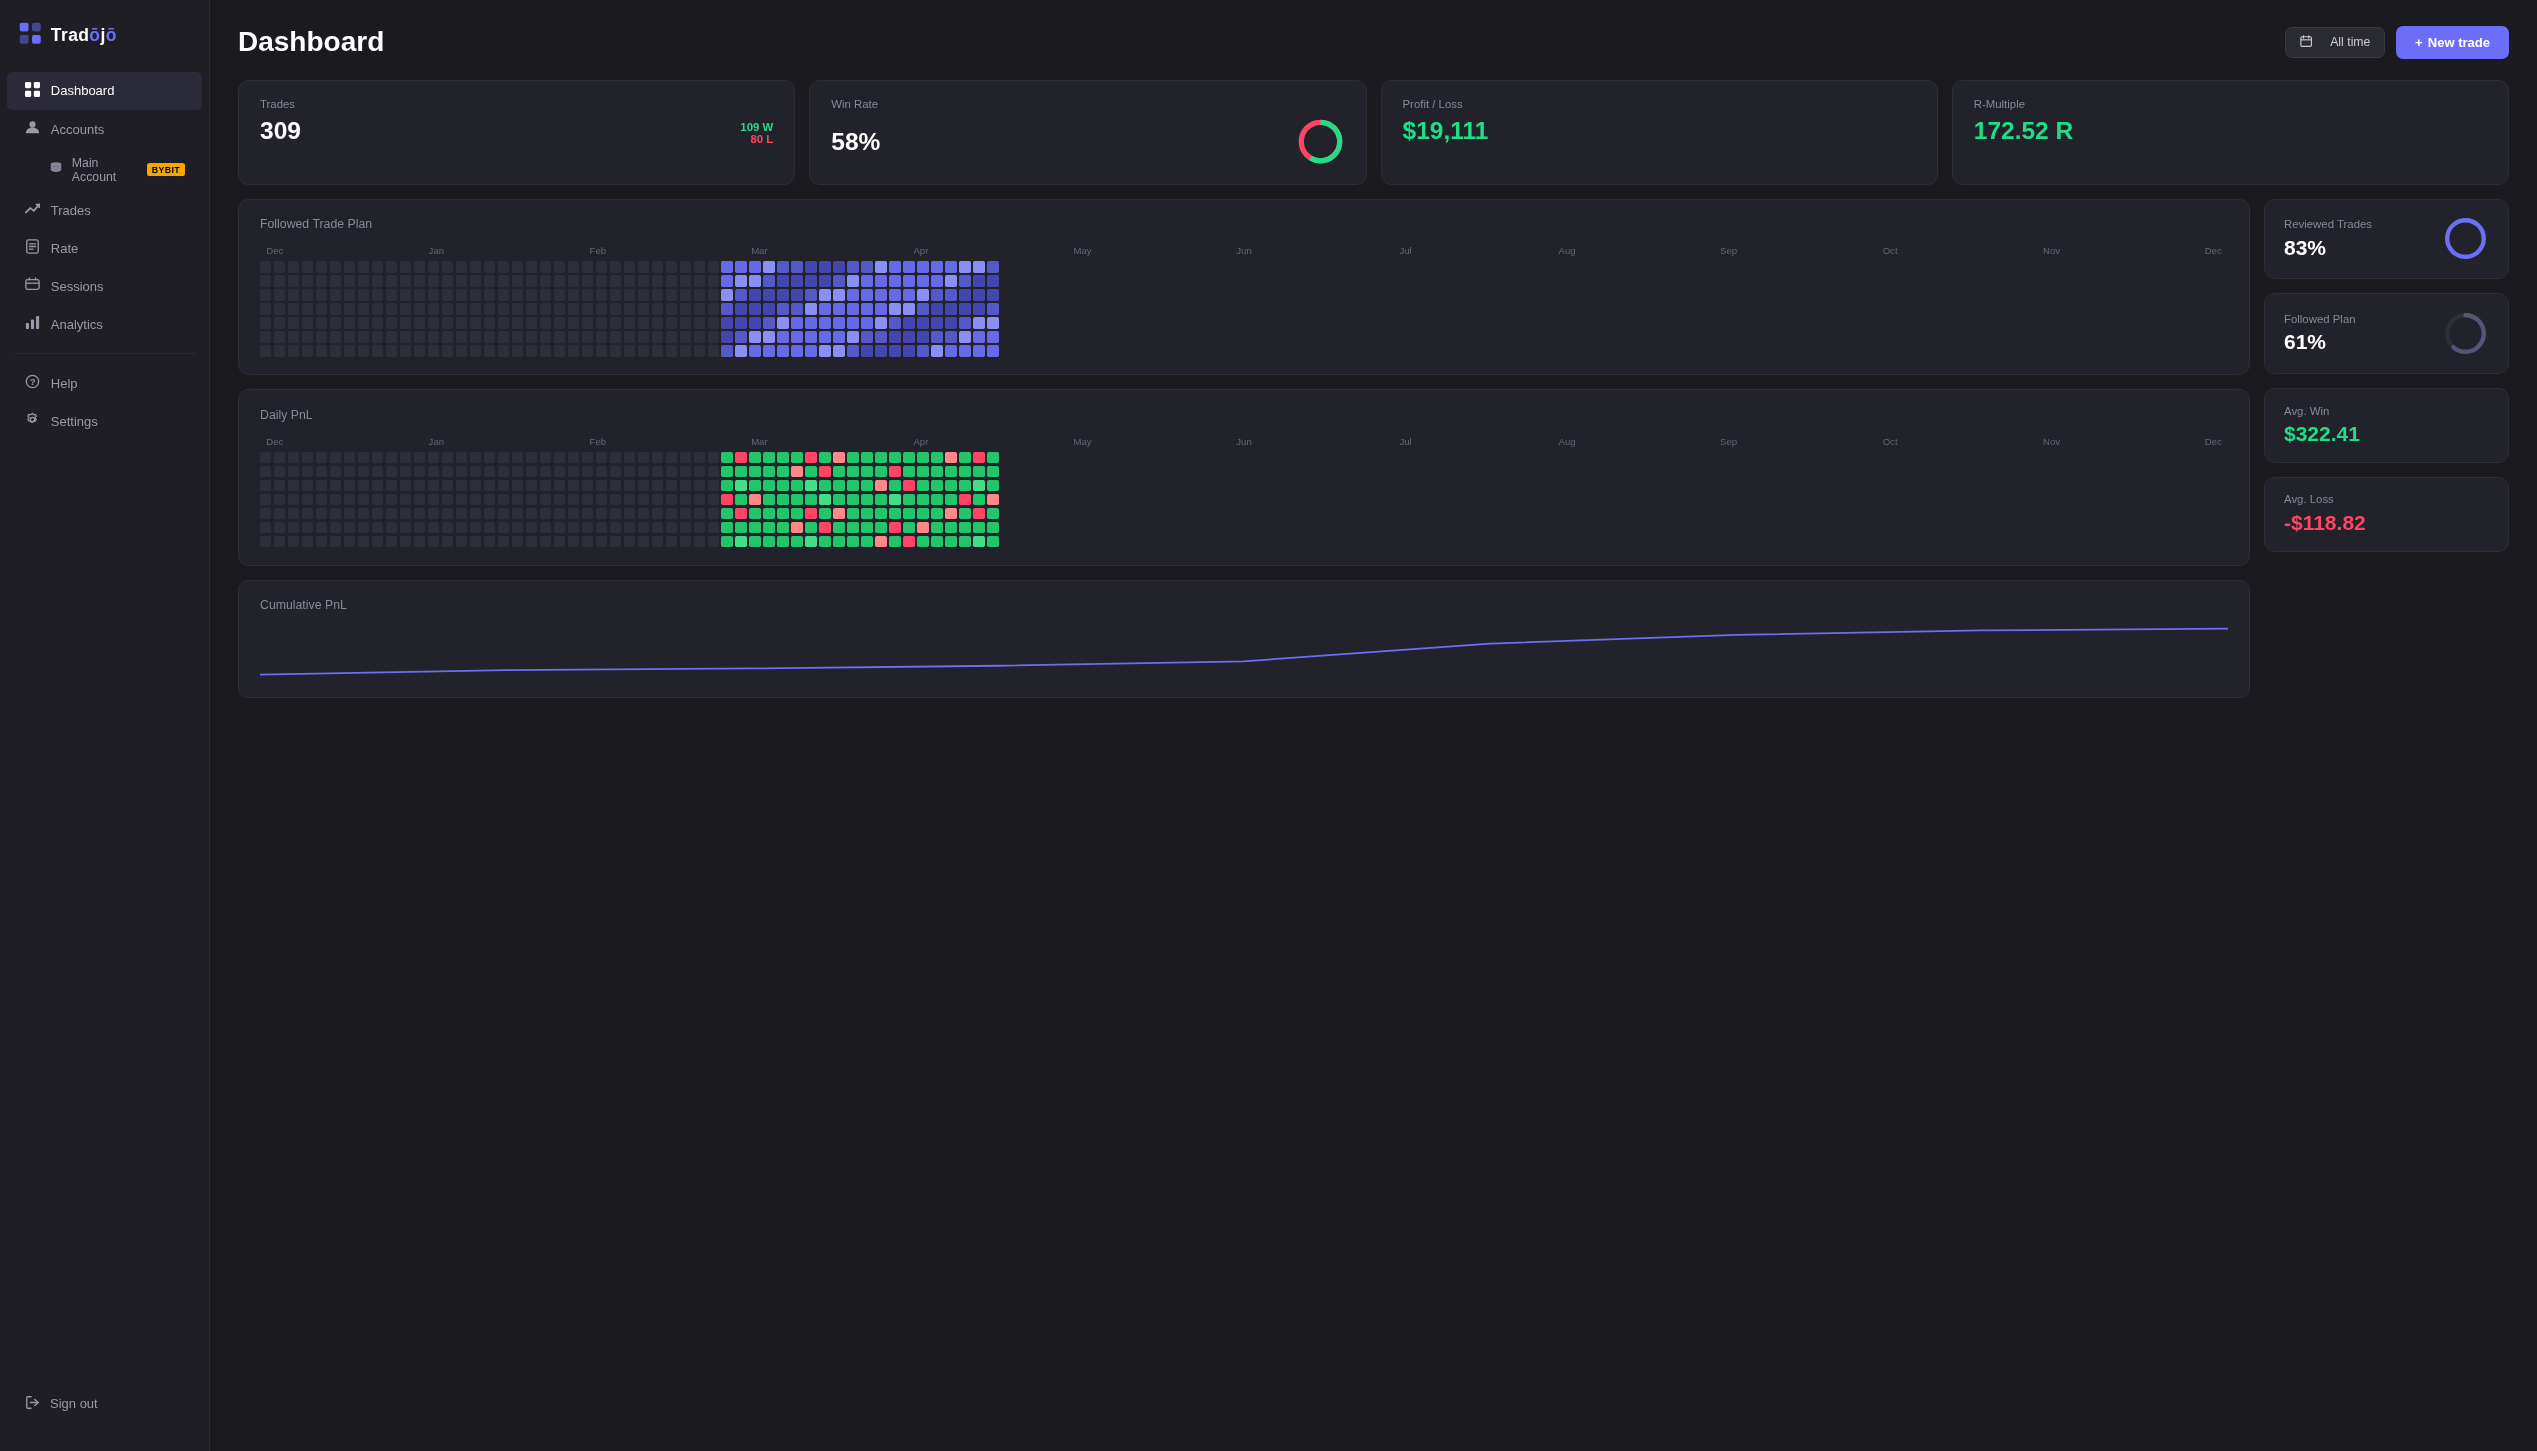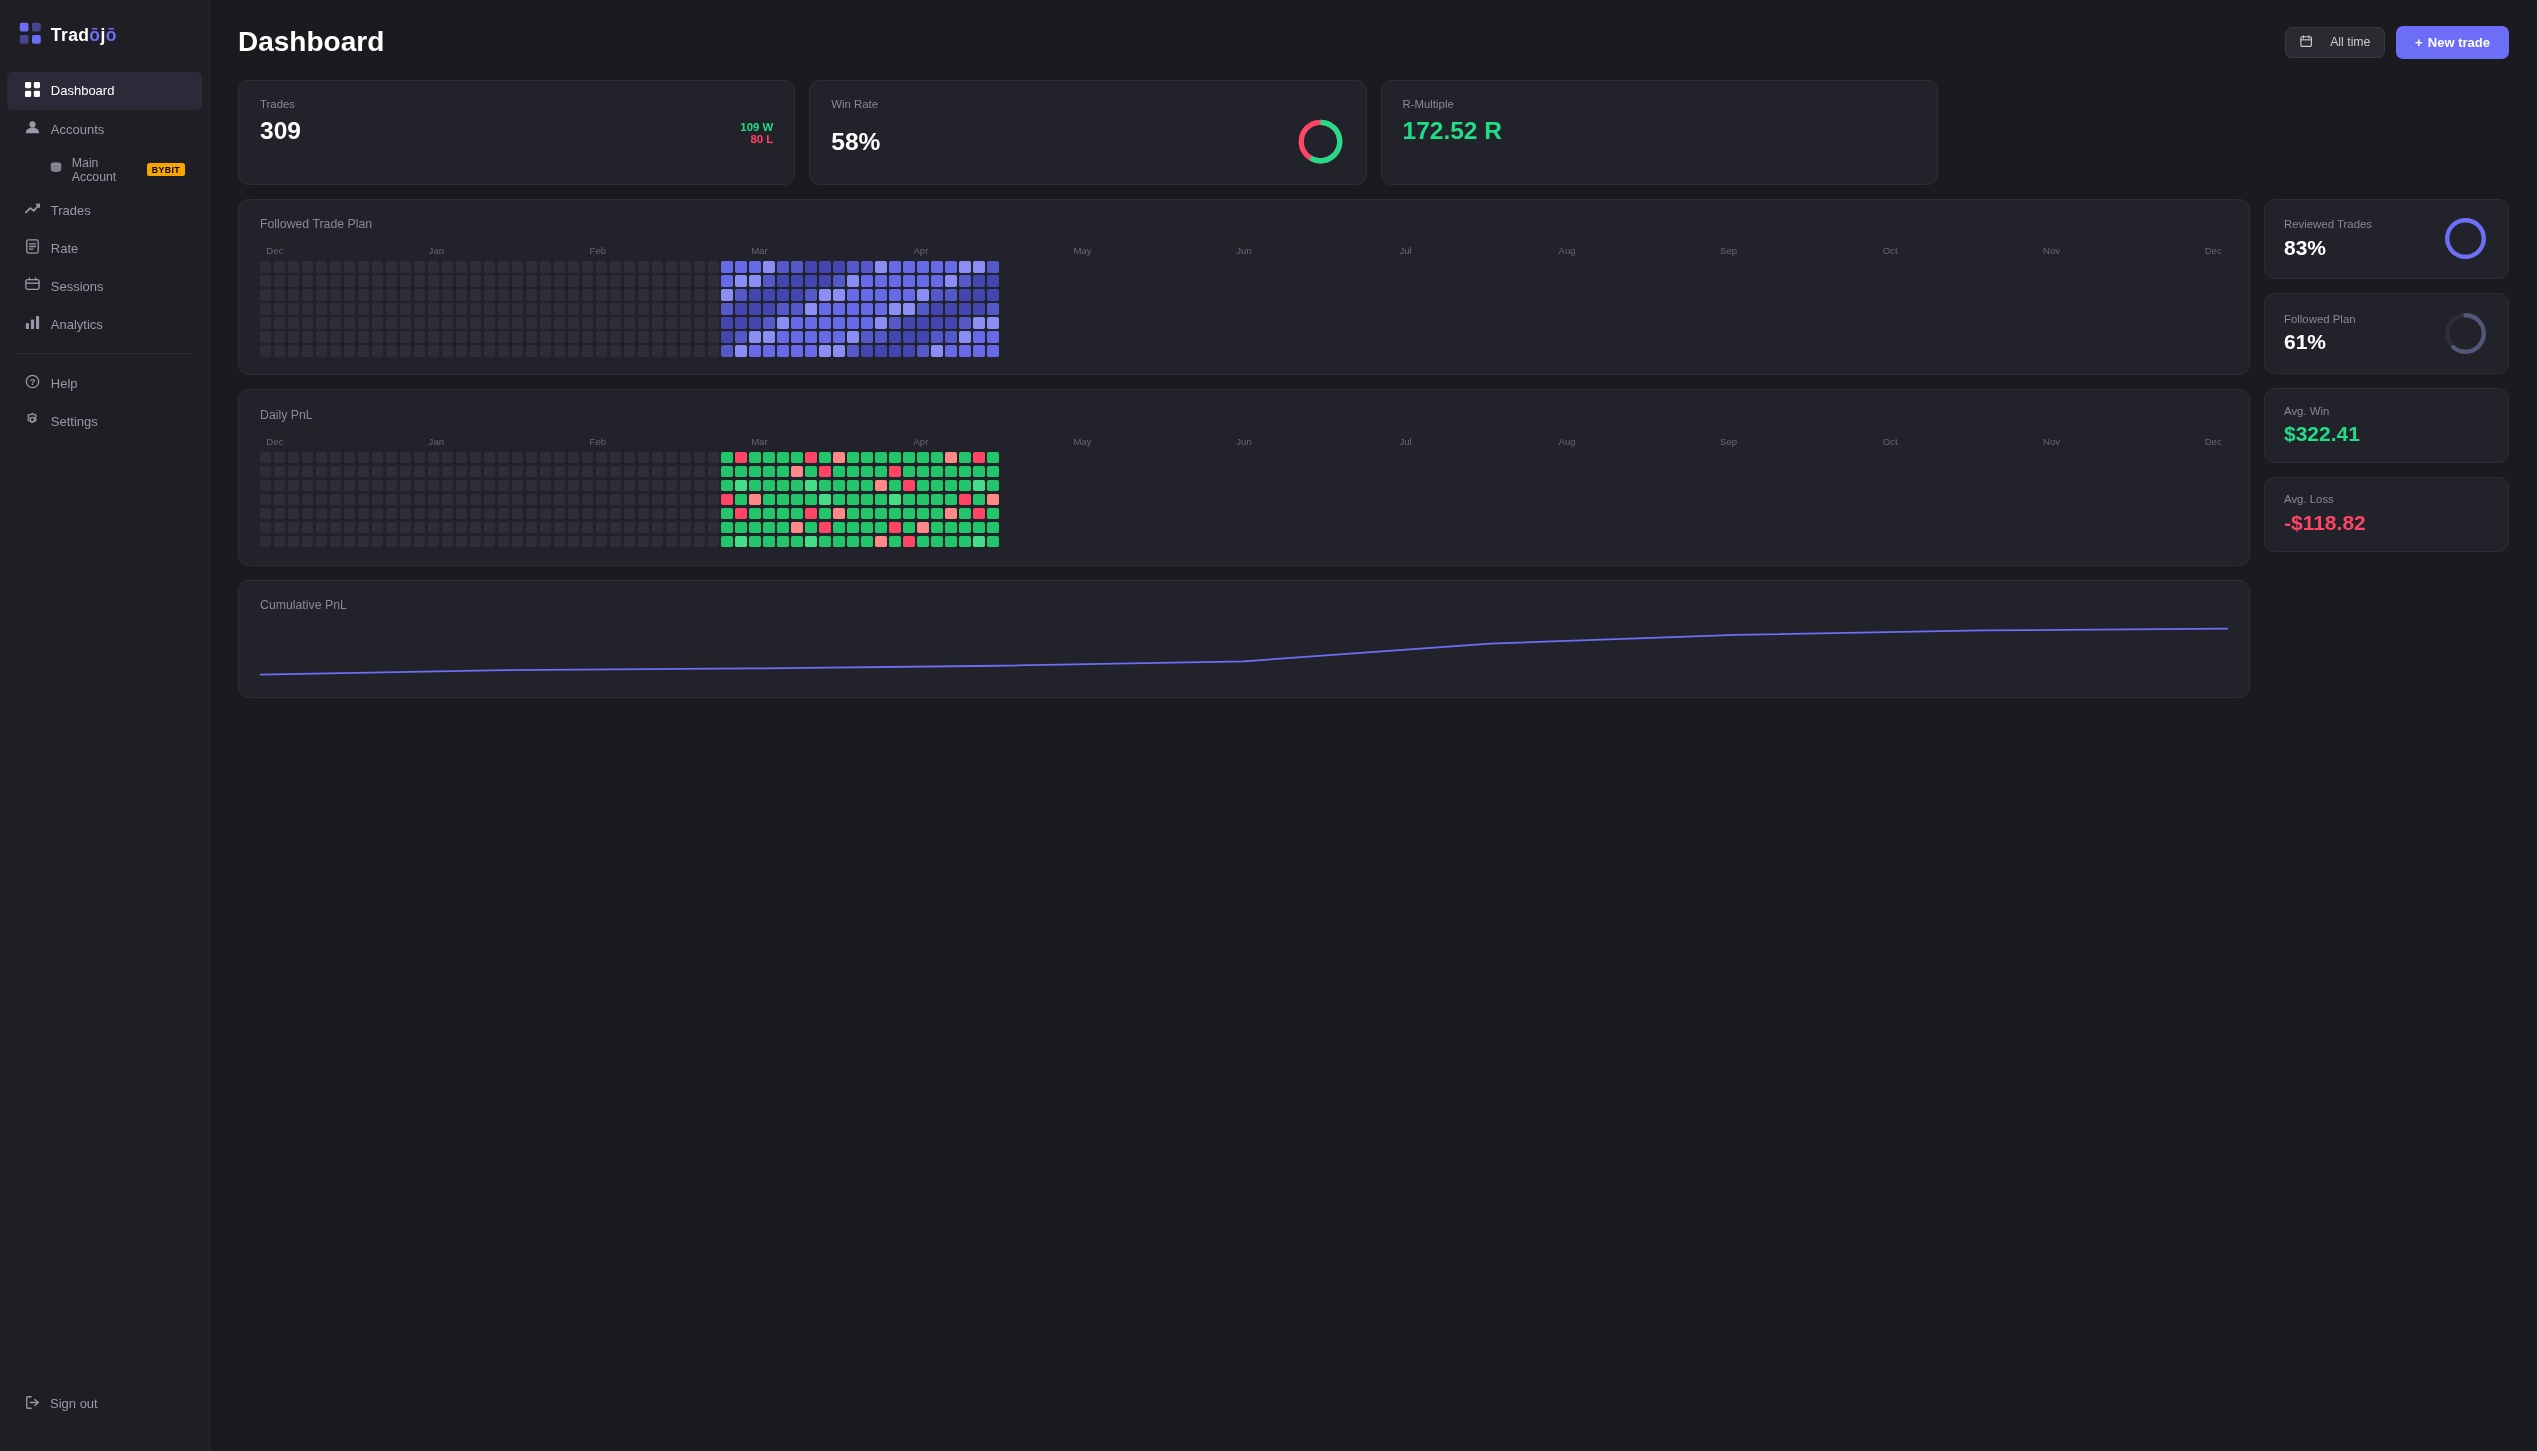--- a/index.html
+++ b/index.html
@@ -436,20 +436,24 @@
         <div class="donut-container">
           <svg width="49" height="49" viewBox="0 0 56 56">
             <circle cx="28" cy="28" r="22" fill="none" stroke="#3a3a45" stroke-width="6"></circle>
             <circle cx="28" cy="28" r="22" fill="none" stroke="#ff4466" stroke-width="6" stroke-dasharray="138.23" stroke-dashoffset="0"></circle>
             <circle cx="28" cy="28" r="22" fill="none" stroke="#22dd88" stroke-width="6" stroke-dasharray="138.23" stroke-dashoffset="57.5"></circle>
           </svg>
         </div>
       </div>
     </div>
 
+    <div class="stat-card">
+      <div class="stat-label">Profit / Loss</div>
+      <div class="stat-value green">$19,111</div>
+    </div>
 
     <div class="stat-card">
       <div class="stat-label">R-Multiple</div>
       <div class="stat-value green">172.52 R</div>
     </div>
   </div>
 
   <div class="content-area">
 
     <div class="left-panels">

